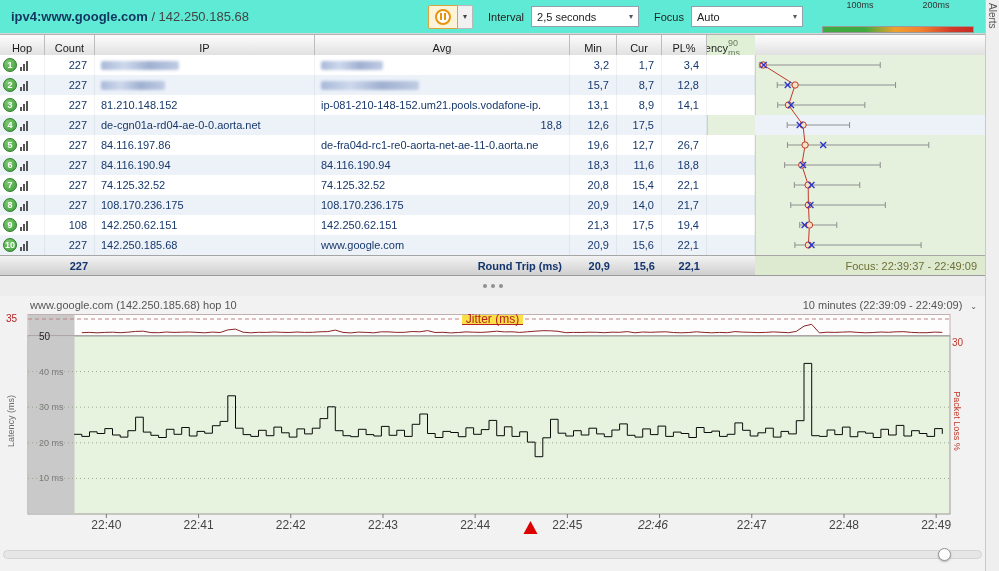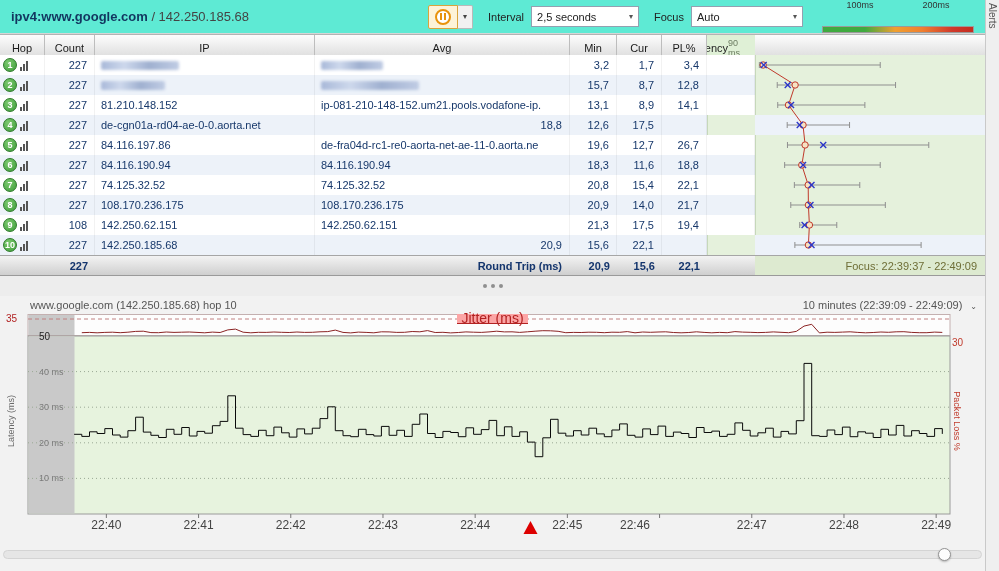--- a/index.html
+++ b/index.html
@@ -56,21 +56,21 @@
   .tfoot .c.lat{background:#ddead0;justify-content:flex-end;padding-right:8px;color:#6e6e36}
 
   .splitter{position:absolute;left:0;top:276px;width:985px;height:20px;background:#ededed;display:flex;align-items:center;justify-content:center;gap:4px;cursor:row-resize}
   .splitter i{display:block;width:4px;height:4px;border-radius:50%;background:#8f8f8f}
 
   
   .lower-header{position:absolute;left:0;top:296px;width:985px;height:18px;display:flex;align-items:center;justify-content:space-between;padding:0 8px 0 30px;color:#555}
   .range-group{display:flex;align-items:flex-end;gap:4px;cursor:pointer}
   #timeline-svg{position:absolute;left:0;top:314px}
   .jitter-label-wrap{position:absolute;left:0;top:313px;width:985px;text-align:center;pointer-events:none}
-  .jitter-label{display:inline-block;font-size:14px;color:#b22222;background:#fca5a5;padding:0 4px;border-bottom:1px solid #b22222;line-height:9px}
+  .jitter-label{display:inline-block;font-size:12px;color:#b22222;background:#fde047;padding:0 4px;border-bottom:1px solid #b22222;line-height:9px}
   .jmax{position:absolute;left:6px;top:313px;font-size:10px;color:#b22222}
   .plmax{position:absolute;left:952px;top:337px;font-size:10px;color:#c0392b}
   .ylabels span{position:absolute;left:39px;font-size:9px;color:#7a7a7a;pointer-events:none}
   .ylabels span.dark{color:#222;font-size:10px}
   .xticks span{position:absolute;top:518px;width:40px;text-align:center;font-size:12px;color:#444;pointer-events:none}
   .vlabel{position:absolute;width:170px;text-align:center;font-size:9px;pointer-events:none}
   .vlabel.left{left:-74px;top:416px;transform:rotate(-90deg);color:#6a6a6a}
   .vlabel.right{left:872px;top:416px;transform:rotate(90deg);color:#c0392b}
 
   .scrollbar{position:absolute;left:3px;top:550px;width:979px;height:9px;background:#e6e6e6;border:1px solid #d4d4d4;border-radius:5px}
@@ -319,20 +319,21 @@
       <div class="c hop">
         <span class="hopnum">10</span>
         <span class="focus-ico">
             <i></i>
             <i></i>
             <i></i>
           </span>
       </div>
       <div class="c num">227</div>
       <div class="c ip">142.250.185.68</div>
+      <div class="c name">www.google.com</div>
       <div class="c num">20,9</div>
       <div class="c num">15,6</div>
       <div class="c num">22,1</div>
       <div class="c num"></div>
       <div class="c lat"></div>
     </div>
       <svg id="hopchart" width="230" height="200" viewBox="0 0 230 200">
         <line x1="4.344444444444444" y1="10" x2="125.22222222222221" y2="10" stroke="#8f8f8f" stroke-width="1"></line>
         <line x1="4.344444444444444" y1="7" x2="4.344444444444444" y2="13" stroke="#8f8f8f"></line>
         <line x1="125.22222222222221" y1="7" x2="125.22222222222221" y2="13" stroke="#8f8f8f"></line>
@@ -460,21 +461,21 @@
       <span style="top: 437.8px;">20 ms</span>
       <span style="top: 473.4px;">10 ms</span>
     </div>
   <div class="xticks">
       <span style="left: 86.37px;">22:40</span>
       <span style="left: 178.57px;">22:41</span>
       <span style="left: 270.77px;">22:42</span>
       <span style="left: 362.97px;">22:43</span>
       <span style="left: 455.17px;">22:44</span>
       <span style="left: 547.37px;">22:45</span>
-      <span style="left: 615px;">22:46</span>
+      <span style="left: 633px; font-style: italic;">22:46</span>
       <span style="left: 731.77px;">22:47</span>
       <span style="left: 823.97px;">22:48</span>
       <span style="left: 916.17px;">22:49</span>
     </div>
   <div class="vlabel left">Latency (ms)</div>
   <div class="vlabel right">Packet Loss %</div>
 
   <div class="scrollbar">
     <div class="scroll-thumb"></div>
   </div>

